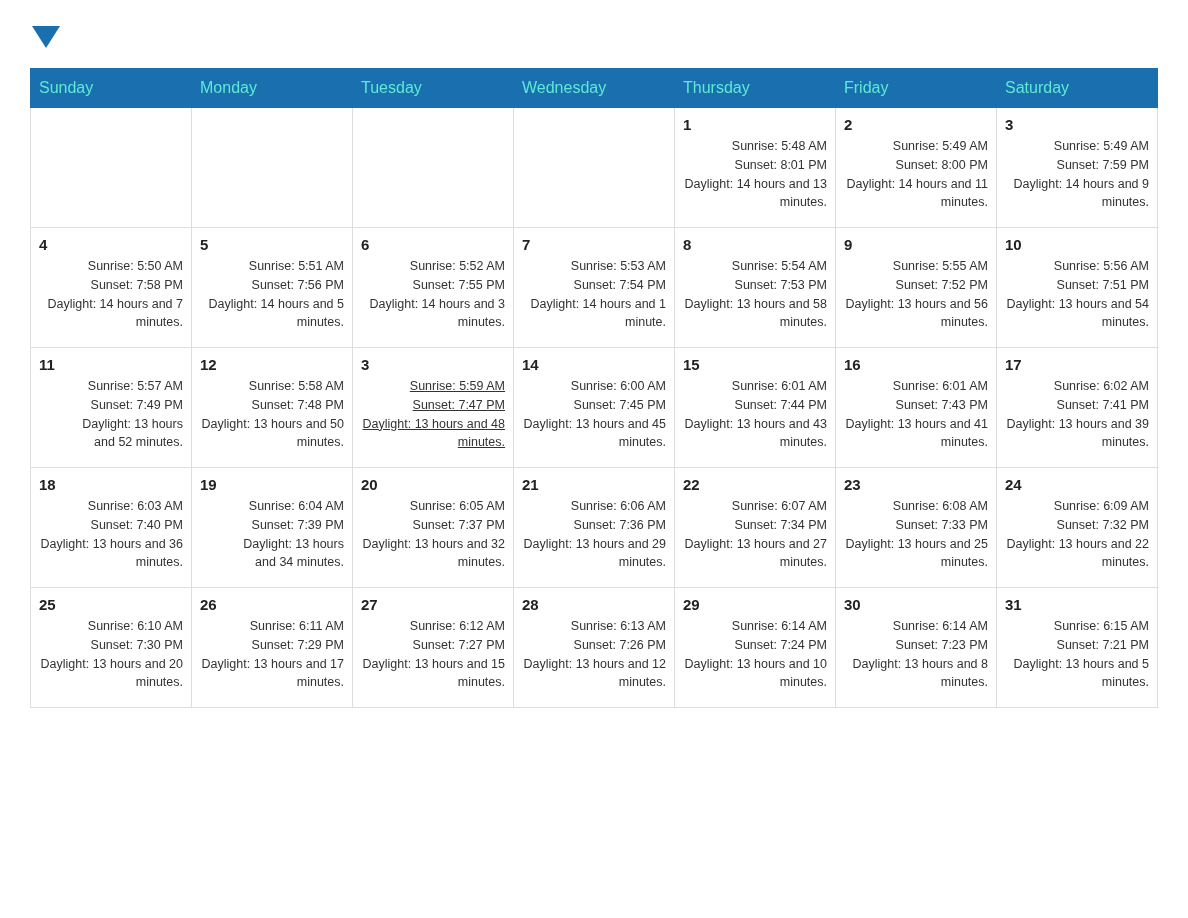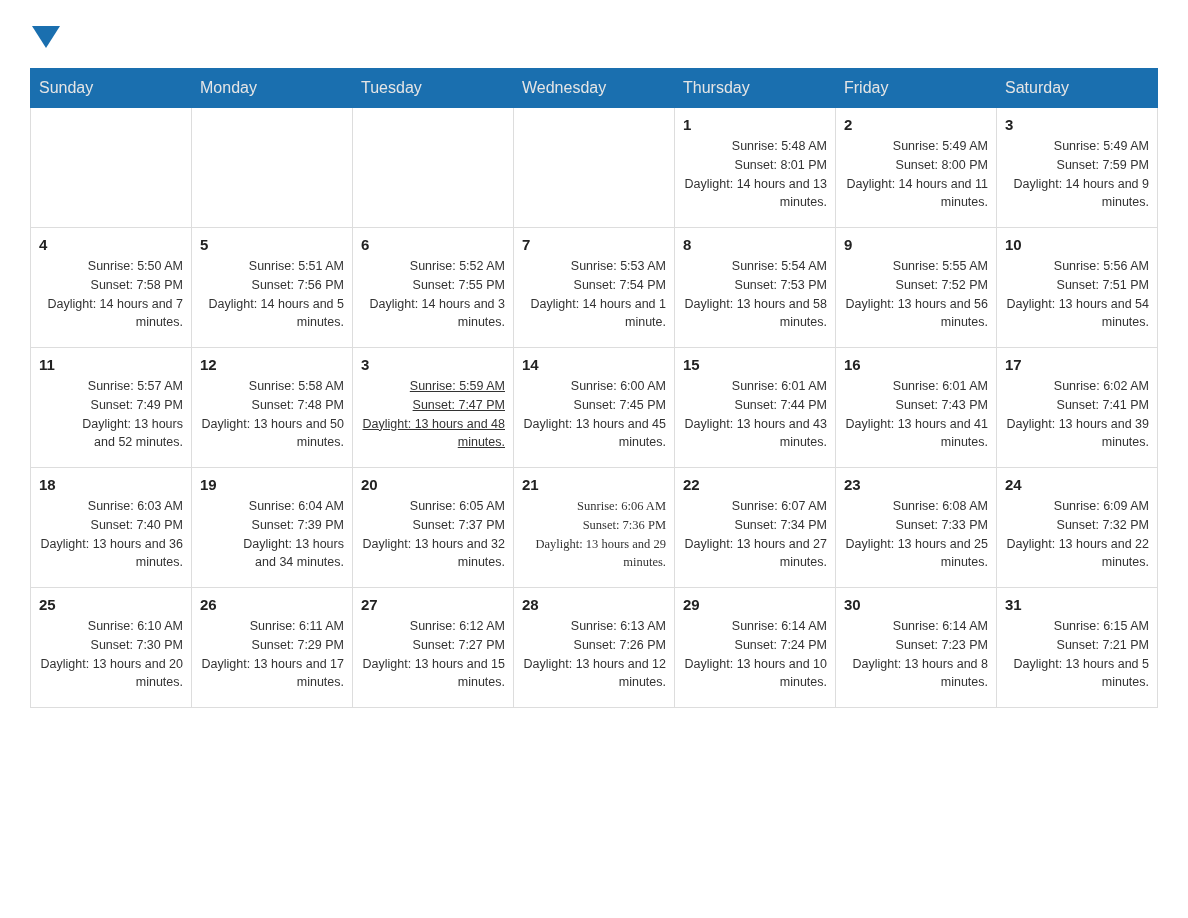--- a/index.html
+++ b/index.html
@@ -65,21 +65,21 @@
       color: #444;
       margin-top: 4px;
     }
     .calendar {
       width: 100%;
       border-collapse: collapse;
       border: 1px solid #ccc;
     }
     .calendar th {
       background-color: #1a6faf;
-      color: #e5e5e5;
+      color: #5eead4;
       padding: 10px 8px;
       font-size: 16px;
       font-weight: normal;
       text-align: left;
       border: 1px solid #1a6faf;
     }
     .calendar td {
       vertical-align: top;
       padding: 8px;
       border: 1px solid #ddd;
@@ -266,21 +266,21 @@
 Daylight: 13 hours and 34 minutes.</div>
         </td>
         <td>
           <span class="day-number">20</span>
           <div class="day-info" style="white-space: pre-line;">Sunrise: 6:05 AM
 Sunset: 7:37 PM
 Daylight: 13 hours and 32 minutes.</div>
         </td>
         <td>
           <span class="day-number">21</span>
-          <div class="day-info" style="white-space: pre-line; font-family: Liberation Serif, serif;">Sunrise: 6:06 AM
+          <div class="day-info" style="white-space: pre-line;">Sunrise: 6:06 AM
 Sunset: 7:36 PM
 Daylight: 13 hours and 29 minutes.</div>
         </td>
         <td>
           <span class="day-number">22</span>
           <div class="day-info" style="white-space: pre-line;">Sunrise: 6:07 AM
 Sunset: 7:34 PM
 Daylight: 13 hours and 27 minutes.</div>
         </td>
         <td>

